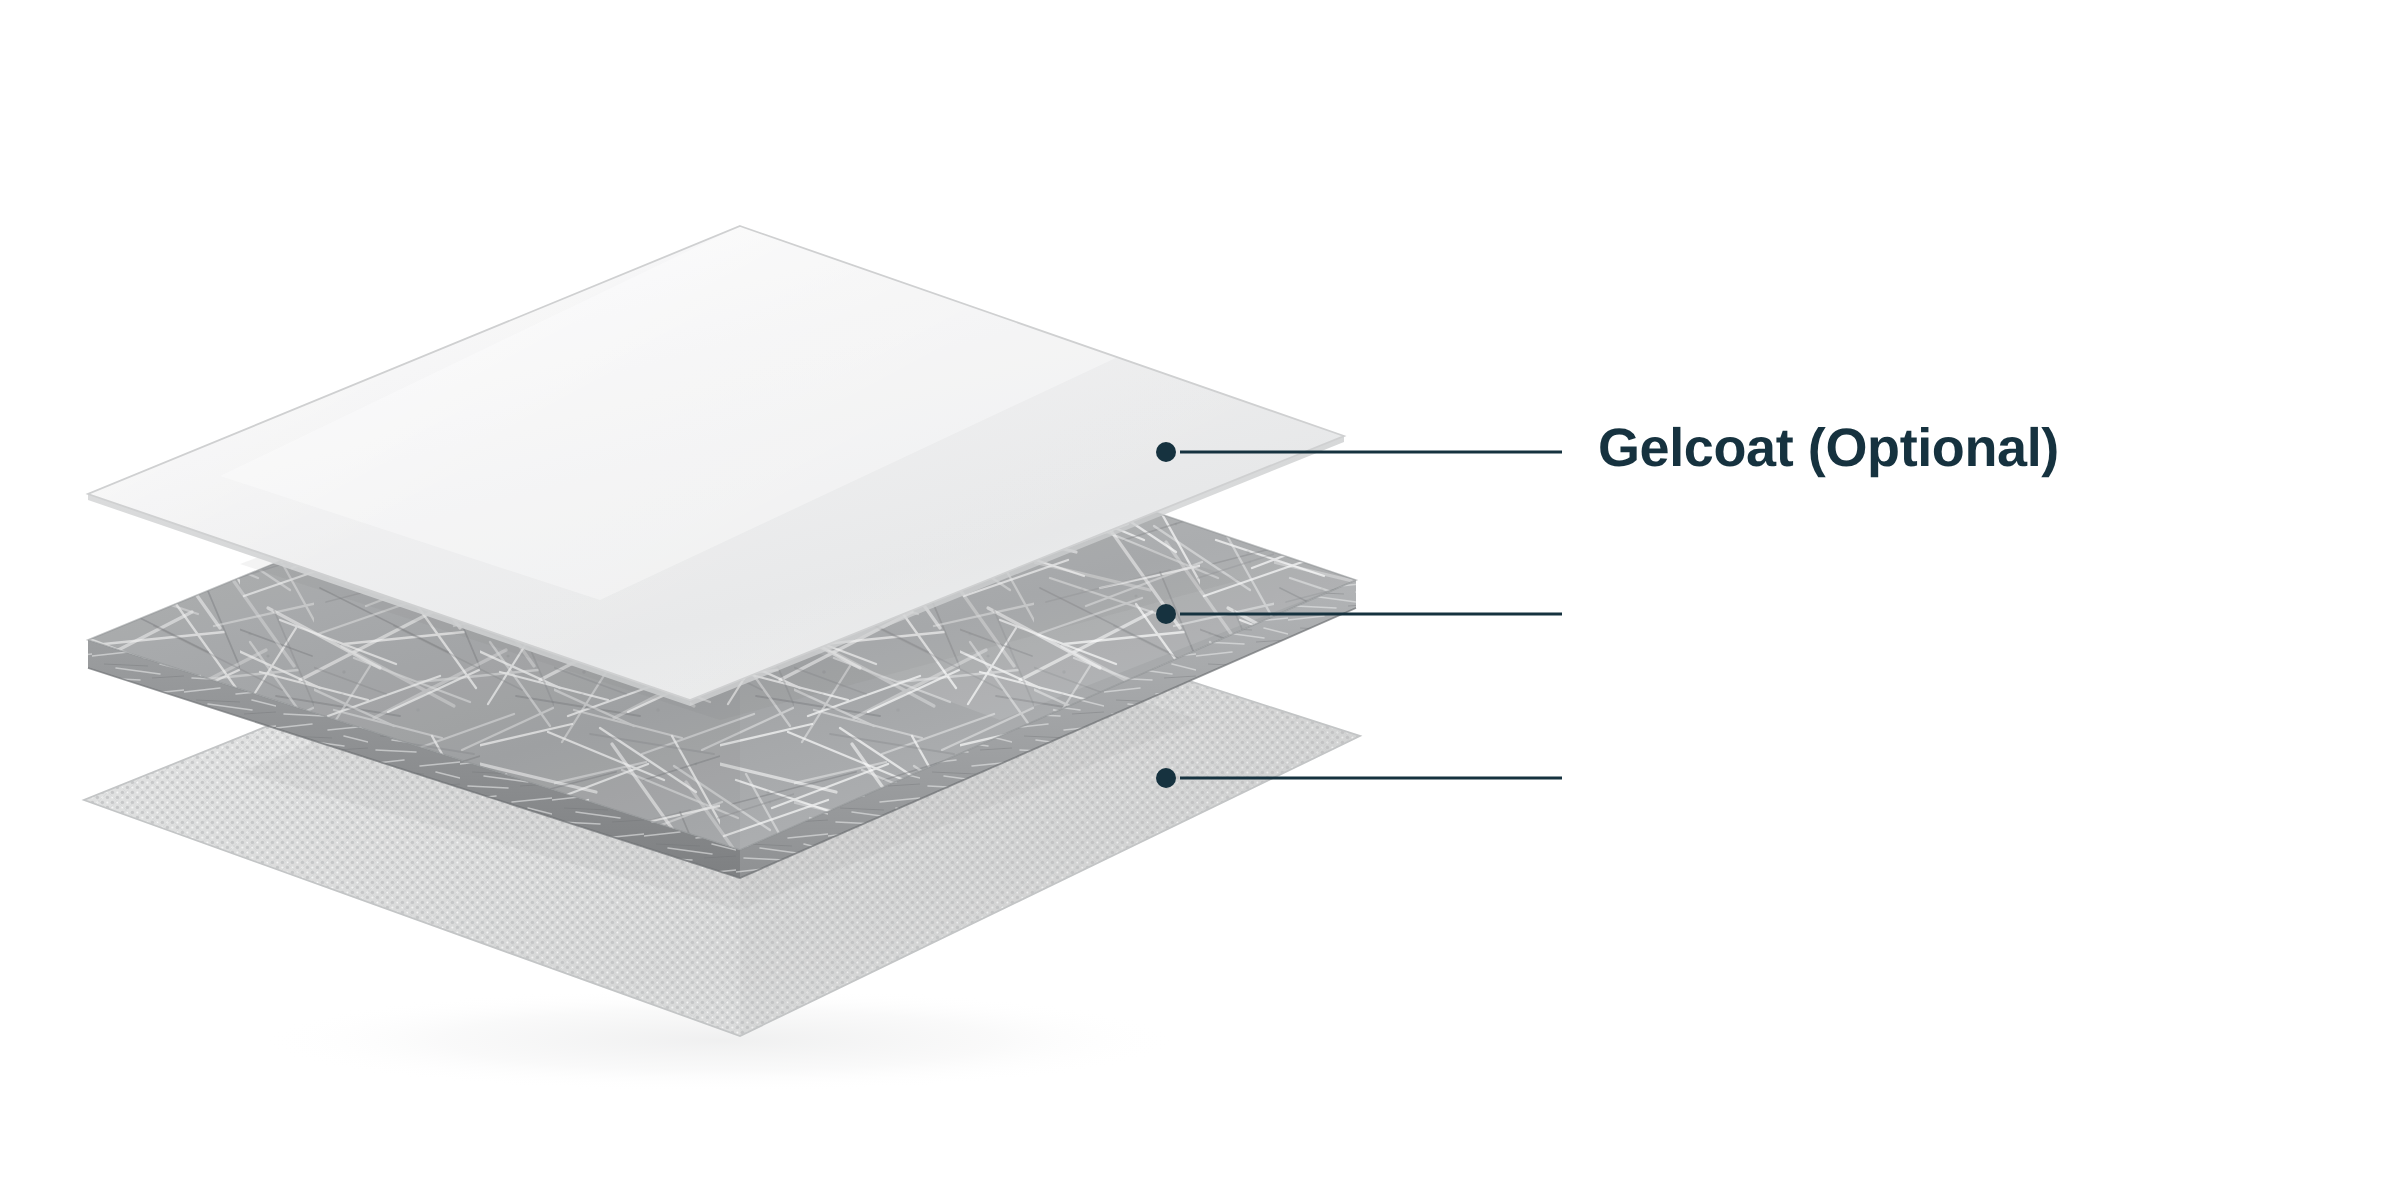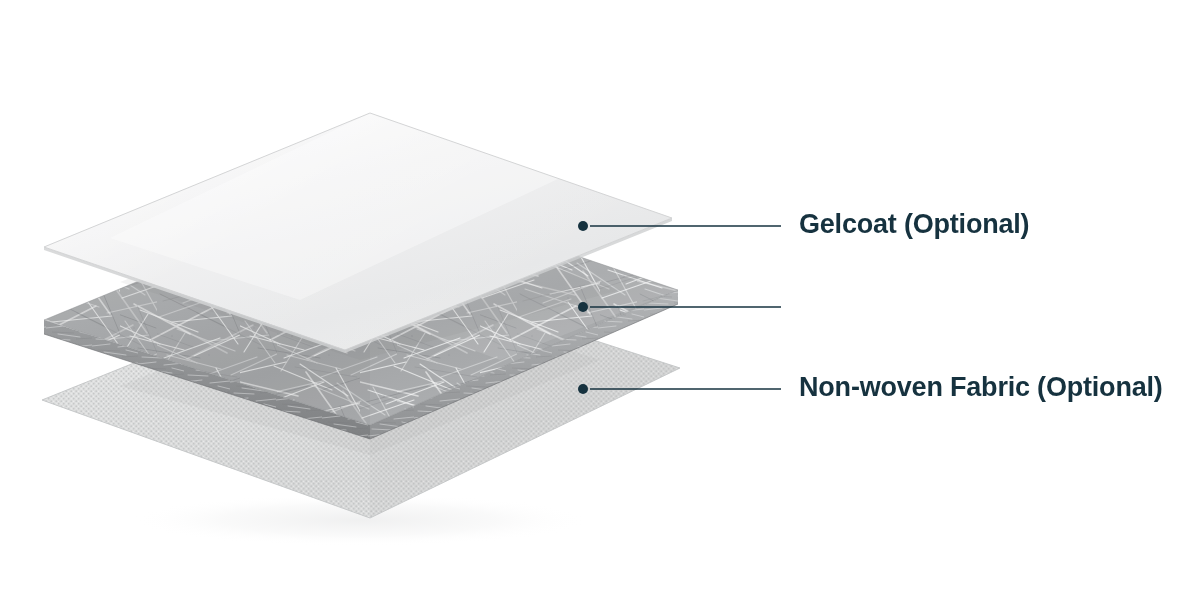--- a/index.html
+++ b/index.html
@@ -234,15 +234,14 @@
       <g>
         <line x1="590" y1="389" x2="781" y2="389" stroke="#16323f" stroke-width="1.6"></line>
         <circle cx="583" cy="389" r="5" fill="#16323f"></circle>
       </g>
     </g>
   </svg>
 
   <div class="callout-label" id="label-0">Gelcoat (Optional)</div>
 
 
-  <div class="callout-label" id="label-2">Non-woven Fabric (Optional)</div>
 
 </div>
 
 </body></html>

